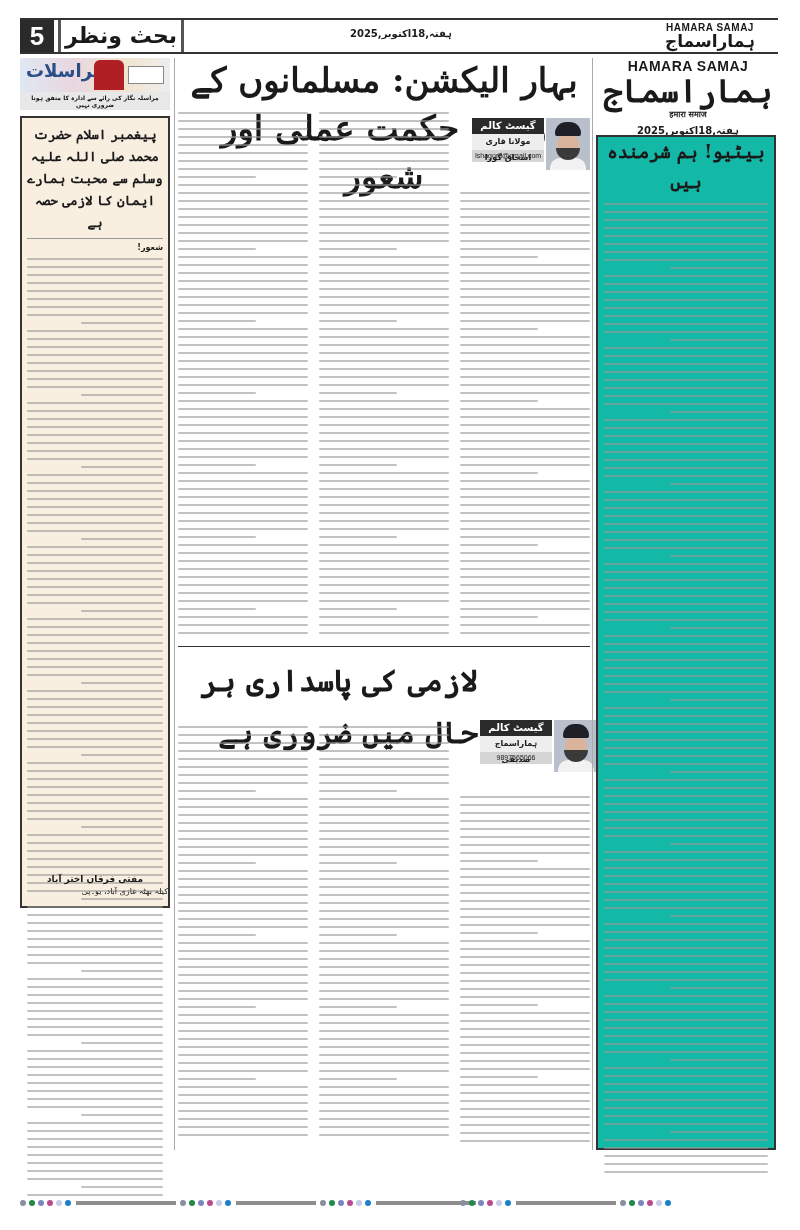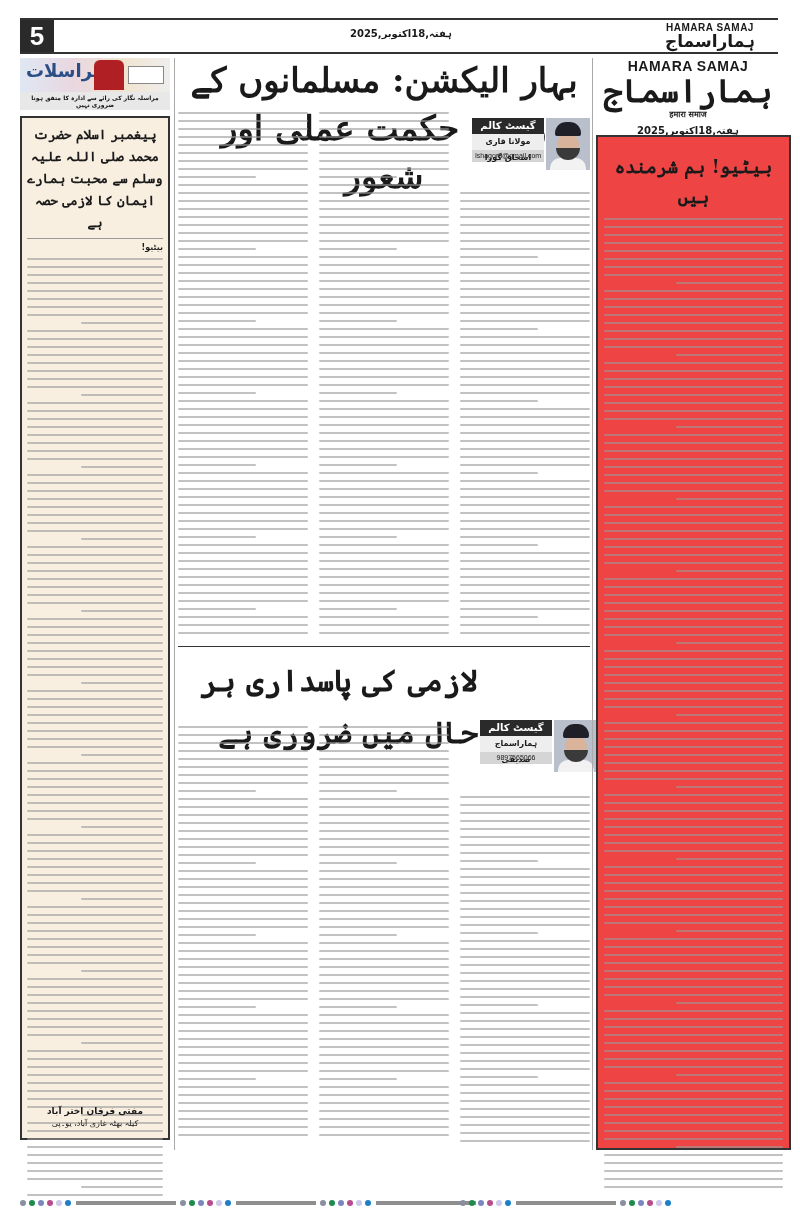--- a/index.html
+++ b/index.html
@@ -15,28 +15,28 @@
   .top-logo .en { font: bold 10px "Liberation Sans", sans-serif; letter-spacing: 0.5px; }
   .top-logo .ur { font: bold 17px "DejaVu Sans", sans-serif; line-height: 16px; direction: rtl; }
 
   
   .letters-col { position: absolute; left: 20px; top: 58px; width: 150px; height: 1092px; }
   .letters-banner { width: 150px; height: 34px; background: linear-gradient(90deg, #dfe8f3 0%, #e9d7e0 35%, #f1e4d0 70%, #eeeeee 100%); position: relative; overflow: hidden; }
   .letters-banner .ttl { position: absolute; left: 6px; top: 2px; font: bold 18px "DejaVu Sans", sans-serif; color: #2c4e87; direction: rtl; }
   .letters-banner .box { position: absolute; left: 74px; top: 2px; width: 30px; height: 30px; background: #b01f24; border-radius: 6px 6px 0 0; }
   .letters-banner .pen { position: absolute; right: 6px; top: 8px; width: 36px; height: 18px; border: 1px solid #888; background: #fff; }
   .letters-sub { background: #e8e8e8; font: bold 6px "DejaVu Sans", sans-serif; text-align: center; padding: 2px 0; direction: rtl; color: #111; }
-  .letter-box { margin-top: 6px; border: 2px solid #333; background: #f8efe1; height: 1024px; padding: 6px 5px; direction: rtl; position: relative; }
+  .letter-box { margin-top: 6px; border: 2px solid #333; background: #f8efe1; height: 792px; padding: 6px 5px; direction: rtl; position: relative; }
   .letter-title { font: bold 13px "DejaVu Serif", serif; line-height: 22px; text-align: center; border-bottom: 1px solid #999; padding-bottom: 4px; }
   .letter-salute { font: bold 8px "DejaVu Sans", sans-serif; margin-top: 4px; }
   .body-lines { margin-top: 4px; }
   .line { height: 2px; background: #9a9a9a; margin: 6px 0; border-radius: 1px; opacity: 0.6; }
   .letter-sign { position: absolute; left: 0; right: 0; bottom: 10px; text-align: center; }
   .letter-sign .nm { font: bold 9px "DejaVu Sans", sans-serif; }
-  .letter-sign .pl { font: 8px "DejaVu Sans", sans-serif; margin-top: 3px; }
+  .letter-sign .pl { font: 8px "DejaVu Sans", sans-serif; margin-top: 3px; text-align: right; }
 
   
   .headline1 { position: absolute; left: 178px; top: 56px; width: 412px; text-align: center; font: bold 34px "DejaVu Serif", serif; direction: rtl; line-height: 48px; }
   .article1 { position: absolute; left: 178px; top: 106px; width: 412px; height: 540px; }
   .col { position: absolute; top: 0; }
   .guest1 { position: absolute; right: 0; top: 12px; width: 118px; height: 64px; }
   .gk-label { background: #2a2a2a; color: #fff; font: bold 10px "DejaVu Sans", sans-serif; text-align: center; height: 16px; line-height: 16px; width: 72px; direction: rtl; }
   .gk-name { background: #eee; font: bold 8px "DejaVu Sans", sans-serif; text-align: center; height: 16px; line-height: 16px; width: 72px; direction: rtl; }
   .gk-contact { background: #d5d5d5; font: 7px "Liberation Sans", sans-serif; text-align: center; height: 12px; line-height: 12px; width: 72px; }
   .gk-photo { position: absolute; right: 0; top: 0; width: 44px; height: 52px; background: #b9c0cc; overflow: hidden; }
@@ -51,53 +51,54 @@
   .headline2 { position: absolute; left: 178px; top: 655px; width: 300px; font: bold 30px "DejaVu Serif", serif; direction: rtl; text-align: right; line-height: 52px; }
   .guest2 { position: absolute; left: 478px; top: 720px; width: 120px; height: 64px; }
   .article2 { position: absolute; left: 178px; top: 720px; width: 412px; height: 430px; }
 
   
   .masthead { position: absolute; left: 596px; top: 58px; width: 184px; text-align: center; }
   .mh-en { font: bold 14px "Liberation Sans", sans-serif; letter-spacing: 0.5px; }
   .mh-ur { font: bold 32px "DejaVu Serif", serif; line-height: 34px; direction: rtl; }
   .mh-hi { font: bold 8px "DejaVu Sans", sans-serif; }
   .mh-date { font: bold 10px "DejaVu Sans", sans-serif; margin-top: 6px; direction: rtl; }
-  .editorial { position: absolute; left: 596px; top: 135px; width: 195px; height: 1015px; border: 2px solid #333; background: #ef4444; padding: 15px 6px; direction: rtl; }
+  .editorial { position: absolute; left: 596px; top: 135px; width: 180px; height: 1015px; border: 2px solid #333; background: #14b8a6; padding: 0 6px; direction: rtl; }
   .ed-title { font: bold 18px "DejaVu Serif", serif; text-align: center; line-height: 30px; }
 
   
   .footer { position: absolute; left: 20px; top: 1200px; width: 758px; height: 8px; }
   .dots { position: absolute; top: 0; display: flex; gap: 3px; }
   .dot { width: 6px; height: 6px; border-radius: 3px; }
   .bar { position: absolute; top: 1px; height: 4px; background: #8e8e8e; }
 
   .vrule { position: absolute; width: 1px; background: #aaa; }
 </style>
 </head>
 <body>
 
 <div class="topbar">
   <div class="pagenum">5</div>
+  <div class="section-box">بحث ونظر</div>
   <div class="top-date">ہفتہ,18اکتوبر,2025</div>
   <div class="top-logo">
     <div class="en">HAMARA SAMAJ</div>
     <div class="ur">ہماراسماج</div>
   </div>
 </div>
 
 <div class="letters-col">
   <div class="letters-banner">
     <span class="ttl">مراسلات</span>
     <span class="box"></span>
     <span class="pen"></span>
   </div>
   <div class="letters-sub">مراسلہ نگار کی رائے سے ادارہ کا متفق ہونا ضروری نہیں</div>
   <div class="letter-box">
     <div class="letter-title">پیغمبر اسلام حضرت محمد صلی اللہ علیہ وسلم سے محبت ہمارے ایمان کا لازمی حصہ ہے</div>
-    <div class="letter-salute">بیٹیو!</div>
+    <div class="letter-salute">شعور!</div>
     <div class="body-lines" id="letter-lines">
         <div class="line" style="width: 100%;"></div>
         <div class="line" style="width: 100%;"></div>
         <div class="line" style="width: 100%;"></div>
         <div class="line" style="width: 100%;"></div>
         <div class="line" style="width: 100%;"></div>
         <div class="line" style="width: 100%;"></div>
         <div class="line" style="width: 100%;"></div>
         <div class="line" style="width: 100%;"></div>
         <div class="line" style="width: 60%;"></div>

